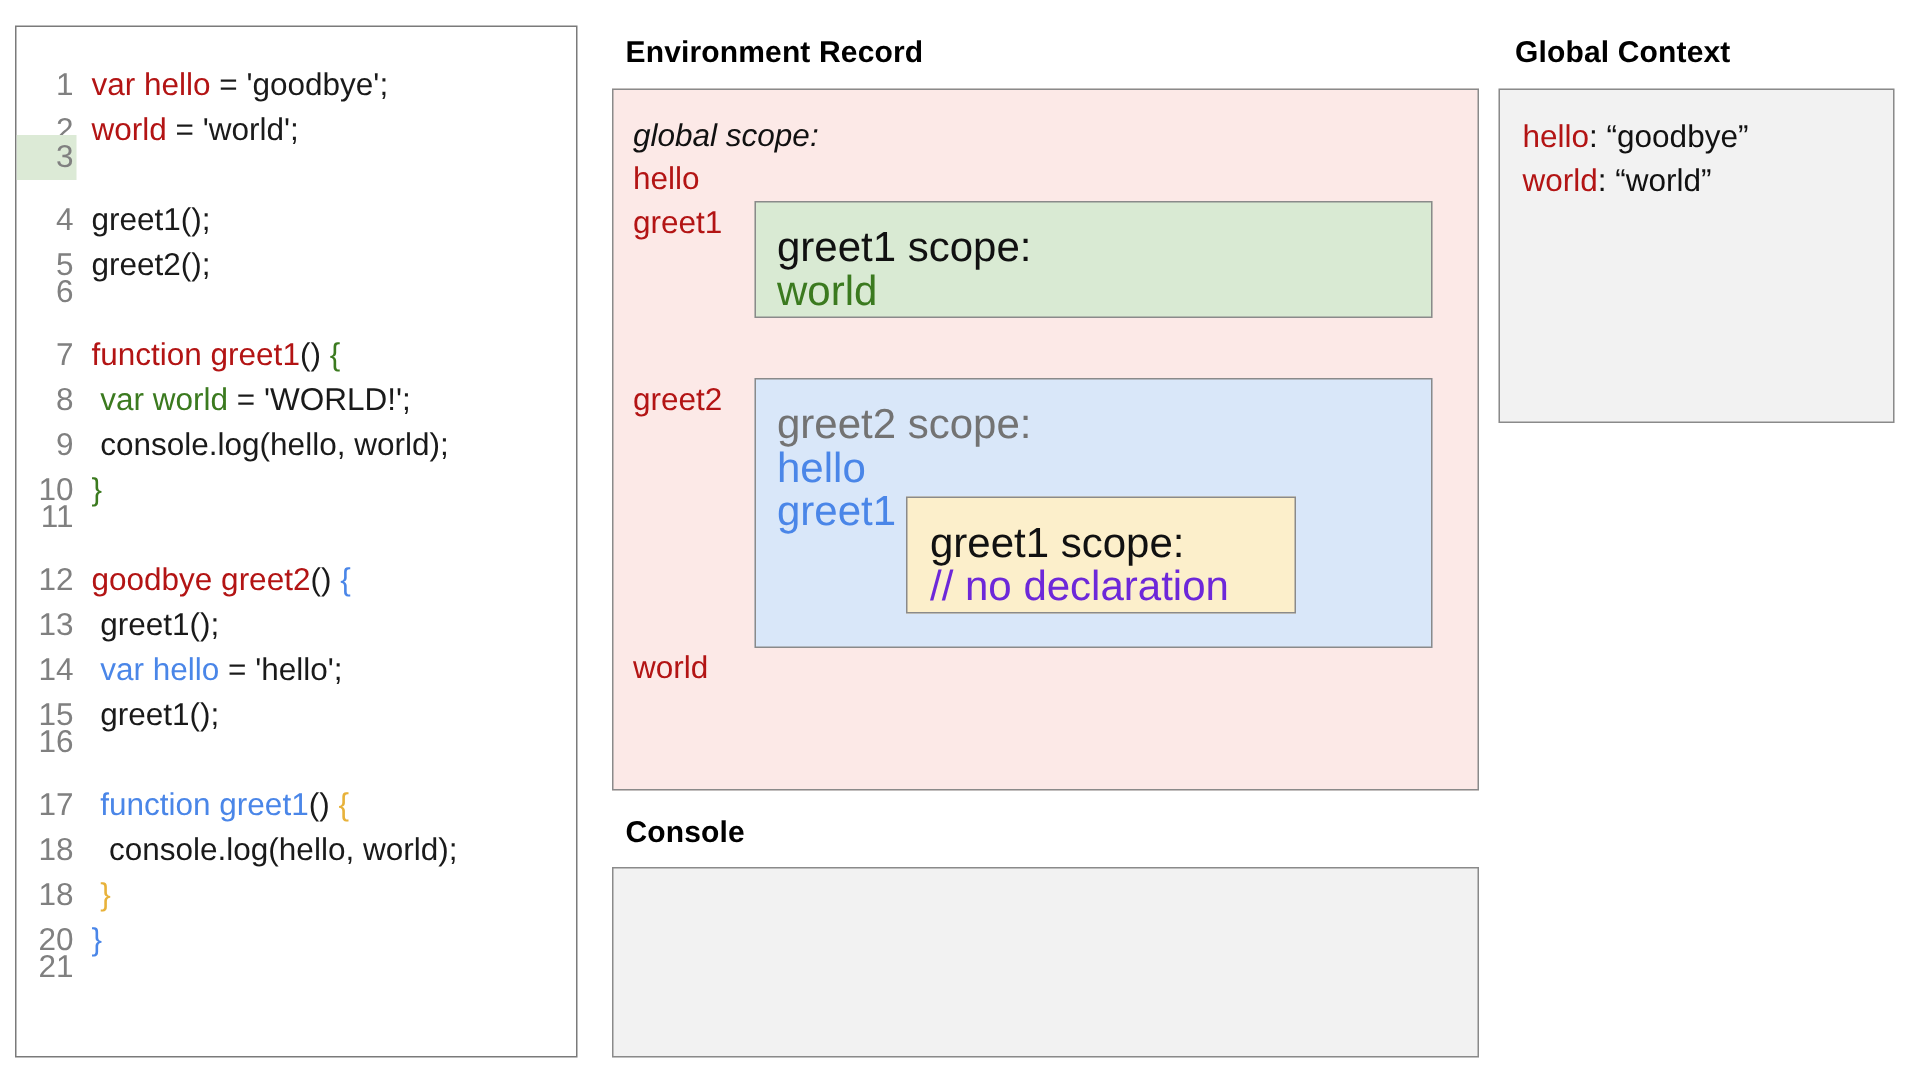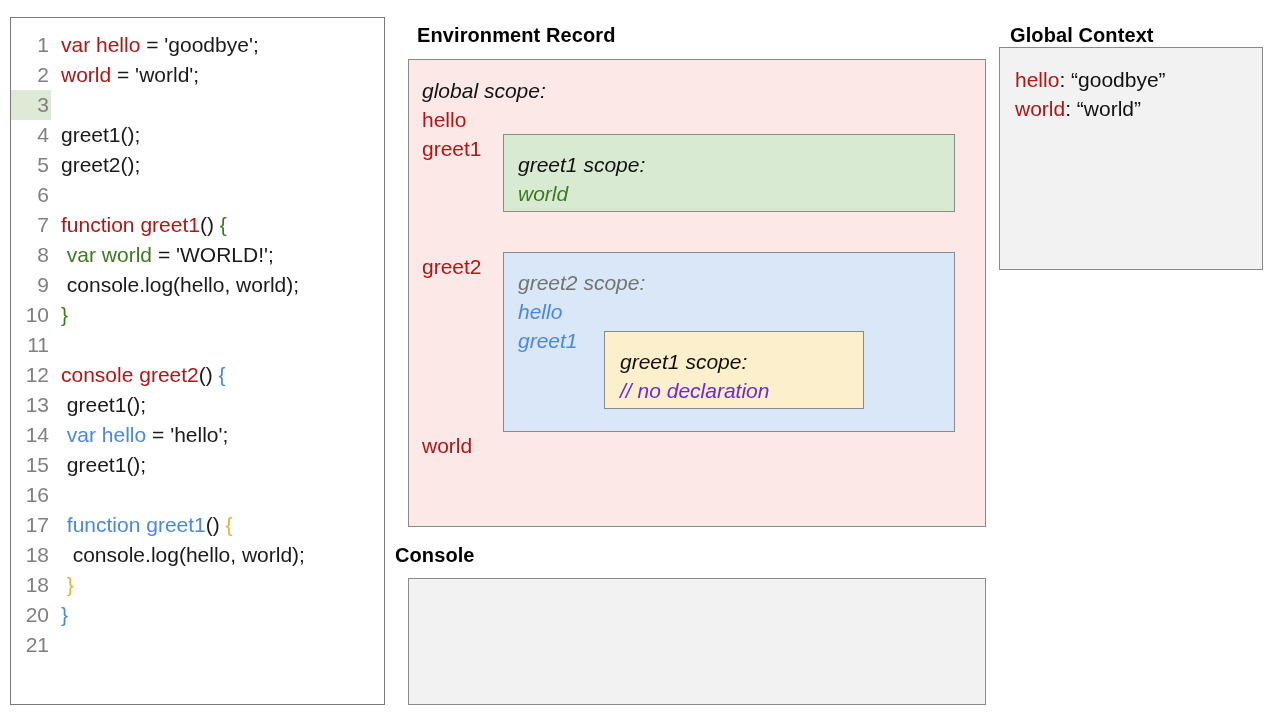--- a/index.html
+++ b/index.html
@@ -44,20 +44,21 @@
     font-size: 21px;
     padding-right: 2px;
     box-sizing: border-box;
   }
   .ln.hl {
     background: #dcead6;
   }
   .code-text {
     padding-left: 10px;
     color: #1a1a1a;
+    margin-top: 12px;
   }
   .tok-red   { color: #b31414; }
   .tok-green { color: #3b7a1f; }
   .tok-blue  { color: #4a86e8; }
   .tok-yellow{ color: #e8b23a; }
   .tok-plain { color: #1a1a1a; }
 
   
   .panel-heading {
     position: absolute;
@@ -117,35 +118,34 @@
     left: 100px;
     top: 78px;
     width: 260px;
     height: 78px;
     box-sizing: border-box;
     border: 1px solid #8a8a8a;
     background: #fcefcb;
   }
   .box-line {
     position: absolute;
-    font-size: 21px;
+    font-size: 28px;
     line-height: 26px;
     white-space: pre;
-    font-style: italic;
   }
   .g1-title { left: 14px; top: 17px; color: #111111; }
   .g1-world { left: 14px; top: 46px; color: #3b7a1f; }
   .g2-title { left: 14px; top: 17px; color: #737373; }
   .g2-hello { left: 14px; top: 46px; color: #4a86e8; }
   .g2-greet1{ left: 14px; top: 75px; color: #4a86e8; }
   .gi-title { left: 15px; top: 17px; color: #111111; }
   .gi-note  { left: 15px; top: 46px; color: #6d28d9; }
 
   
-  #console-heading { left: 395px; top: 544px; }
+  #console-heading { left: 417px; top: 544px; }
   #console-box {
     position: absolute;
     left: 408px;
     top: 578px;
     width: 578px;
     height: 127px;
     box-sizing: border-box;
     border: 1px solid #8a8a8a;
     background: #f2f2f2;
   }
@@ -155,21 +155,21 @@
     line-height: 26px;
     color: #111111;
     white-space: pre-wrap;
   }
 
   
   #gc-heading { left: 1010px; top: 24px; }
   #gc-box {
     position: absolute;
     left: 999px;
-    top: 47px;
+    top: 59px;
     width: 264px;
     height: 223px;
     box-sizing: border-box;
     border: 1px solid #8a8a8a;
     background: #f2f2f2;
     padding: 17px 0 0 15px;
   }
   .gc-row {
     font-size: 21px;
     line-height: 29px;
@@ -188,21 +188,21 @@
       <div class="code-line"><span class="ln">2</span><span class="code-text"><span class="tok-red">world</span><span class="tok-plain"> = 'world';</span></span></div>
       <div class="code-line"><span class="ln hl">3</span><span class="code-text"><span class="tok-plain"></span></span></div>
       <div class="code-line"><span class="ln">4</span><span class="code-text"><span class="tok-plain">greet1();</span></span></div>
       <div class="code-line"><span class="ln">5</span><span class="code-text"><span class="tok-plain">greet2();</span></span></div>
       <div class="code-line"><span class="ln">6</span><span class="code-text"><span class="tok-plain"></span></span></div>
       <div class="code-line"><span class="ln">7</span><span class="code-text"><span class="tok-red">function greet1</span><span class="tok-plain">() </span><span class="tok-green">{</span></span></div>
       <div class="code-line"><span class="ln">8</span><span class="code-text"><span class="tok-plain"> </span><span class="tok-green">var world</span><span class="tok-plain"> = 'WORLD!';</span></span></div>
       <div class="code-line"><span class="ln">9</span><span class="code-text"><span class="tok-plain"> console.log(hello, world);</span></span></div>
       <div class="code-line"><span class="ln">10</span><span class="code-text"><span class="tok-green">}</span></span></div>
       <div class="code-line"><span class="ln">11</span><span class="code-text"><span class="tok-plain"></span></span></div>
-      <div class="code-line"><span class="ln">12</span><span class="code-text"><span class="tok-red">console greet2</span><span class="tok-plain">() </span><span class="tok-blue">{</span></span></div>
+      <div class="code-line"><span class="ln">12</span><span class="code-text"><span class="tok-red">goodbye greet2</span><span class="tok-plain">() </span><span class="tok-blue">{</span></span></div>
       <div class="code-line"><span class="ln">13</span><span class="code-text"><span class="tok-plain"> greet1();</span></span></div>
       <div class="code-line"><span class="ln">14</span><span class="code-text"><span class="tok-plain"> </span><span class="tok-blue">var hello</span><span class="tok-plain"> = 'hello';</span></span></div>
       <div class="code-line"><span class="ln">15</span><span class="code-text"><span class="tok-plain"> greet1();</span></span></div>
       <div class="code-line"><span class="ln">16</span><span class="code-text"><span class="tok-plain"></span></span></div>
       <div class="code-line"><span class="ln">17</span><span class="code-text"><span class="tok-plain"> </span><span class="tok-blue">function greet1</span><span class="tok-plain">() </span><span class="tok-yellow">{</span></span></div>
       <div class="code-line"><span class="ln">18</span><span class="code-text"><span class="tok-plain">  console.log(hello, world);</span></span></div>
       <div class="code-line"><span class="ln">18</span><span class="code-text"><span class="tok-plain"> </span><span class="tok-yellow">}</span></span></div>
       <div class="code-line"><span class="ln">20</span><span class="code-text"><span class="tok-blue">}</span></span></div>
       <div class="code-line"><span class="ln">21</span><span class="code-text"><span class="tok-plain"></span></span></div>
     </div>

